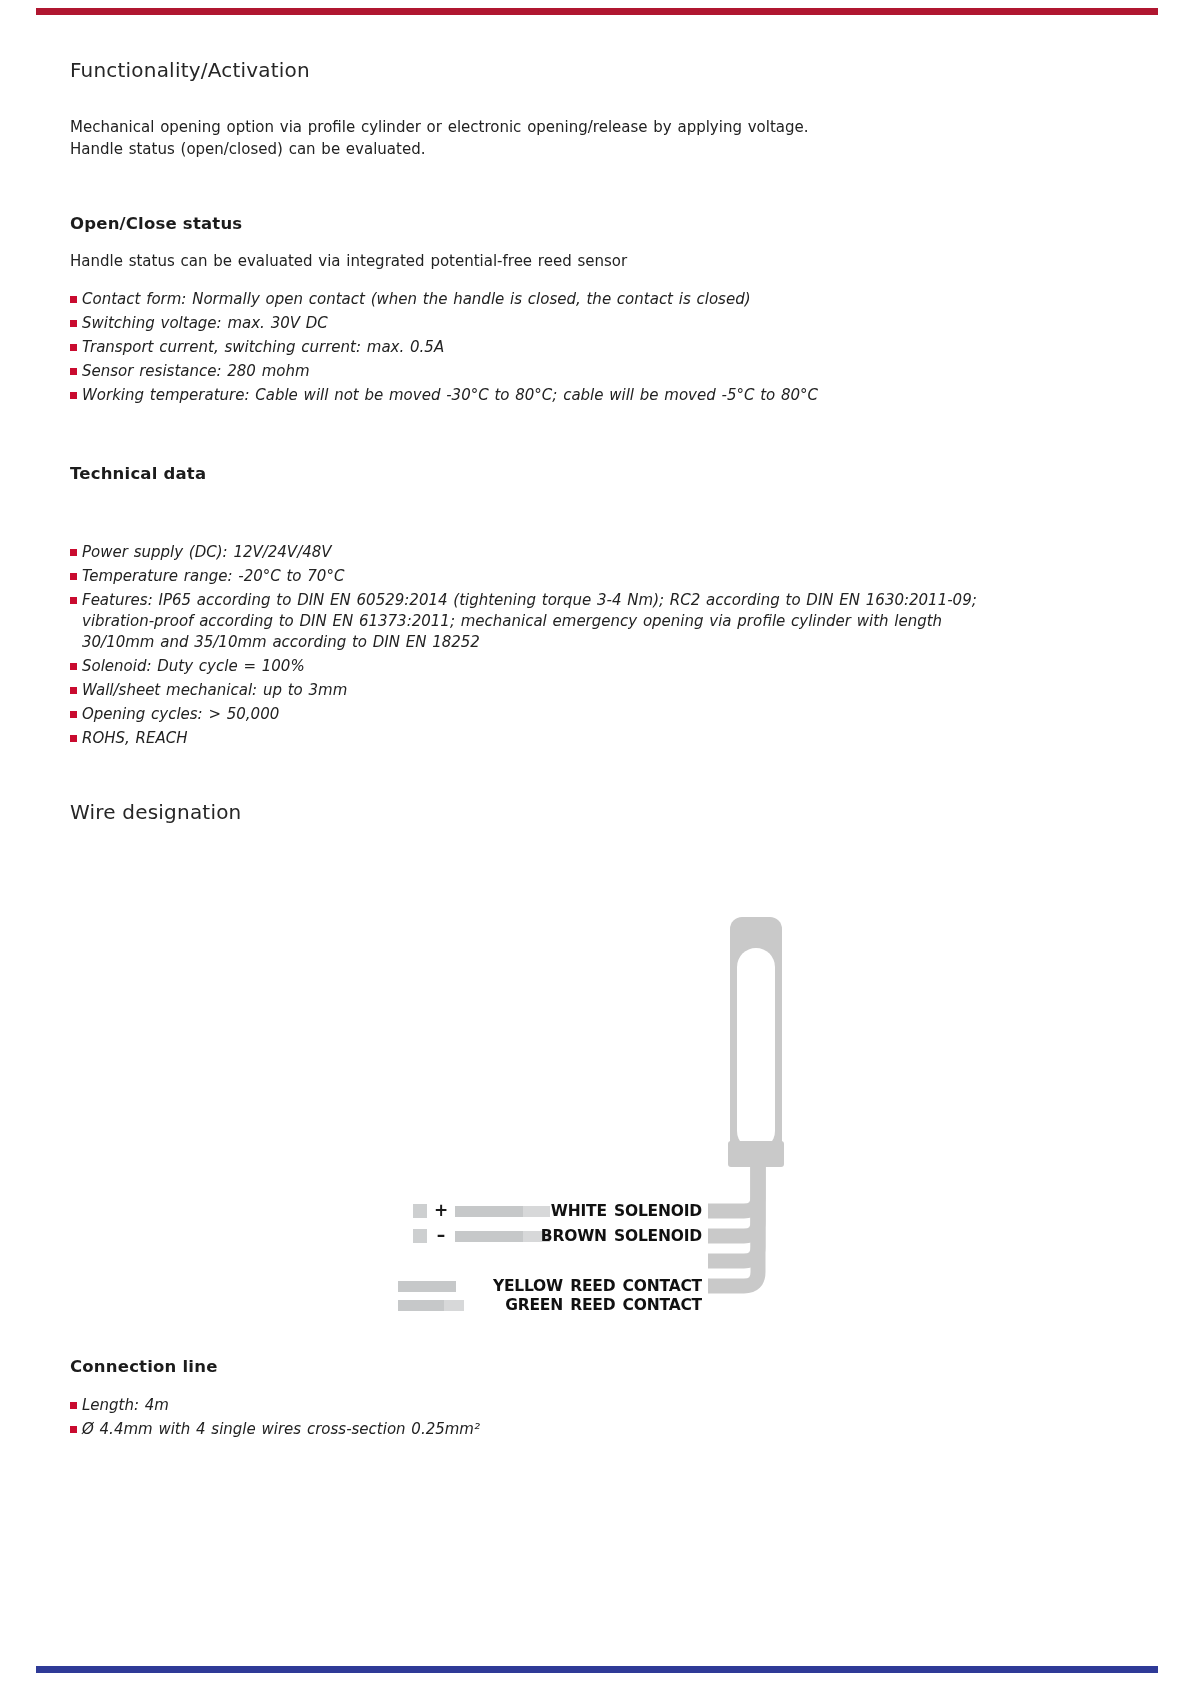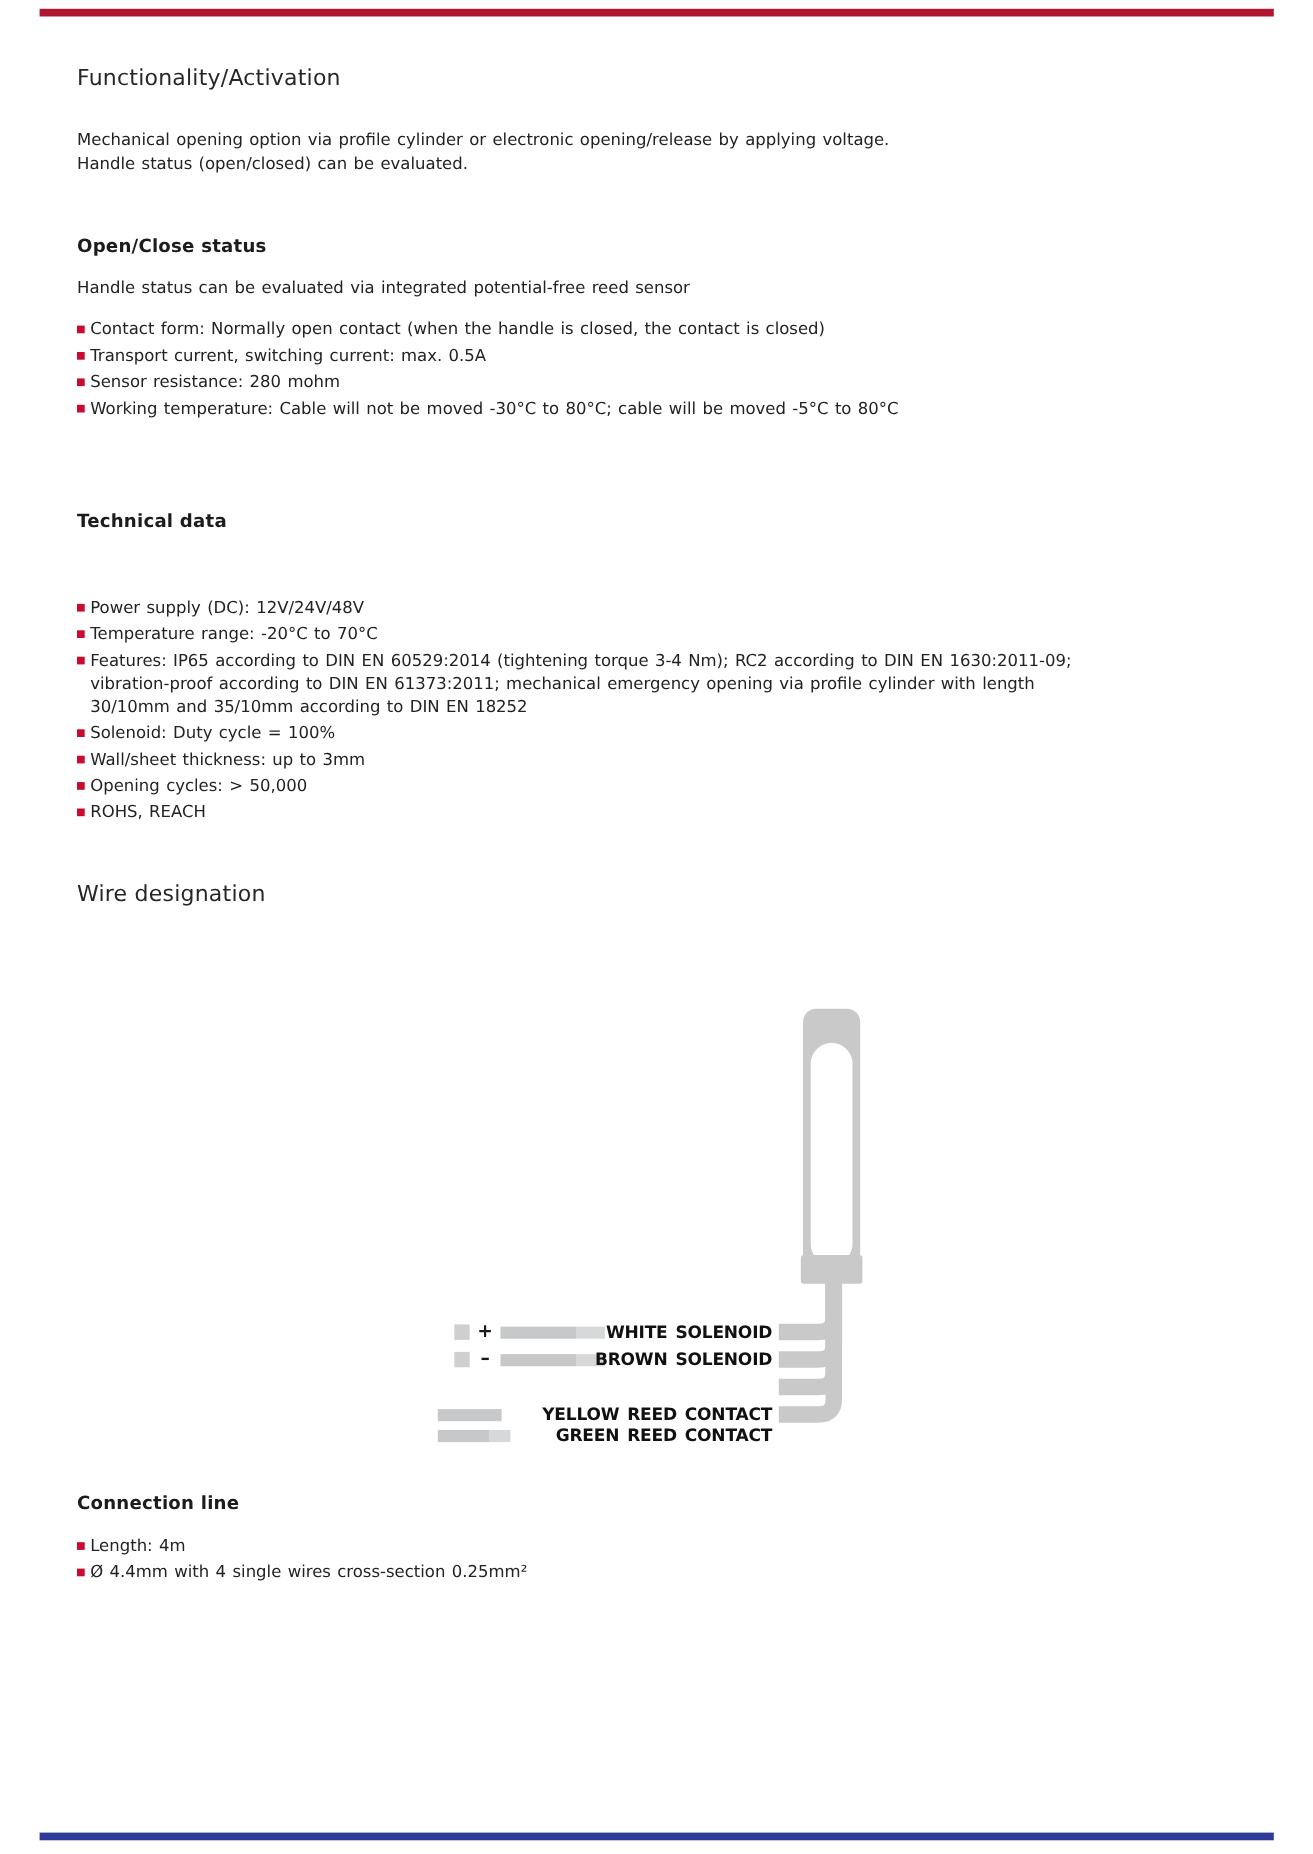--- a/index.html
+++ b/index.html
@@ -25,20 +25,21 @@
     margin:0;letter-spacing:0.2px;line-height:22px;
   }
   p{margin:0;font-size:15px;line-height:22px;word-spacing:1px;}
 
   .textblock{left:70px;width:1035px;}
 
   ul.bullets{list-style:none;margin:0;padding:0;font-size:15px;word-spacing:1px;}
   ul.bullets li{
     position:relative;padding-left:12px;margin:0 0 3px 0;
     line-height:21px;
+    font-style:italic;
   }
   .sq{
     position:absolute;left:0;top:7px;width:7px;height:7px;
   }
 
   
   #diagram{left:370px;top:850px;width:460px;height:470px;}
   #diagram svg{position:absolute;left:0;top:0;}
   .wire-row{position:absolute;left:0;right:0;height:16px;}
   #wrow0{top:353px;} #wrow1{top:378px;} #wrow2{top:403px;margin-top:44px;} #wrow3{top:428px;}
@@ -64,33 +65,34 @@
 <h1 class="abs textblock" style="top:51px;">Functionality/Activation</h1>
 
 <p class="abs textblock" style="top:116px;"><span>Mechanical opening option via profile cylinder or electronic opening/release by applying voltage.</span><br><span>Handle status (open/closed) can be evaluated.</span></p>
 
 <h2 class="abs textblock" style="top:213px;">Open/Close status</h2>
 
 <p class="abs textblock" style="top:250px;">Handle status can be evaluated via integrated potential-free reed sensor</p>
 
 <ul class="bullets abs textblock" style="top:289px;">
   <li><span class="sq" style="background:#c90b2f;"></span><span>Contact form: Normally open contact (when the handle is closed, the contact is closed)</span></li>
+  <li><span class="sq" style="background:#c90b2f;"></span><span>Switching voltage: max. 30V DC</span></li>
   <li><span class="sq" style="background:#c90b2f;"></span><span>Transport current, switching current: max. 0.5A</span></li>
   <li><span class="sq" style="background:#c90b2f;"></span><span>Sensor resistance: 280 mohm</span></li>
   <li><span class="sq" style="background:#c90b2f;"></span><span>Working temperature: Cable will not be moved -30°C to 80°C; cable will be moved -5°C to 80°C</span></li>
 </ul>
 
 <h2 class="abs textblock" style="top:463px;">Technical data</h2>
 
 <ul class="bullets abs textblock" style="top:502px;margin-top:40px;">
   <li><span class="sq" style="background:#c90b2f;"></span><span>Power supply (DC): 12V/24V/48V</span></li>
   <li><span class="sq" style="background:#c90b2f;"></span><span>Temperature range: -20°C to 70°C</span></li>
   <li><span class="sq" style="background:#c90b2f;"></span><span><span>Features: IP65 according to DIN EN 60529:2014 (tightening torque 3-4 Nm); RC2 according to DIN EN 1630:2011-09;</span><br><span>vibration-proof according to DIN EN 61373:2011; mechanical emergency opening via profile cylinder with length</span><br><span>30/10mm and 35/10mm according to DIN EN 18252</span></span></li>
   <li><span class="sq" style="background:#c90b2f;"></span><span>Solenoid: Duty cycle = 100%</span></li>
-  <li><span class="sq" style="background:#c90b2f;"></span><span>Wall/sheet thickness: up to 3mm</span></li>
+  <li><span class="sq" style="background:#c90b2f;"></span><span>Wall/sheet mechanical: up to 3mm</span></li>
   <li><span class="sq" style="background:#c90b2f;"></span><span>Opening cycles: &gt; 50,000</span></li>
   <li><span class="sq" style="background:#c90b2f;"></span><span>ROHS, REACH</span></li>
 </ul>
 
 <h1 class="abs textblock" style="top:793px;">Wire designation</h1>
 
 <div id="diagram" class="abs">
   <svg width="460" height="470" viewBox="0 0 460 470">
     <rect x="360" y="67" width="52" height="246" rx="12" fill="#c9c9c9"></rect>
     <rect x="367" y="98" width="38" height="202" rx="19" fill="#ffffff"></rect>

